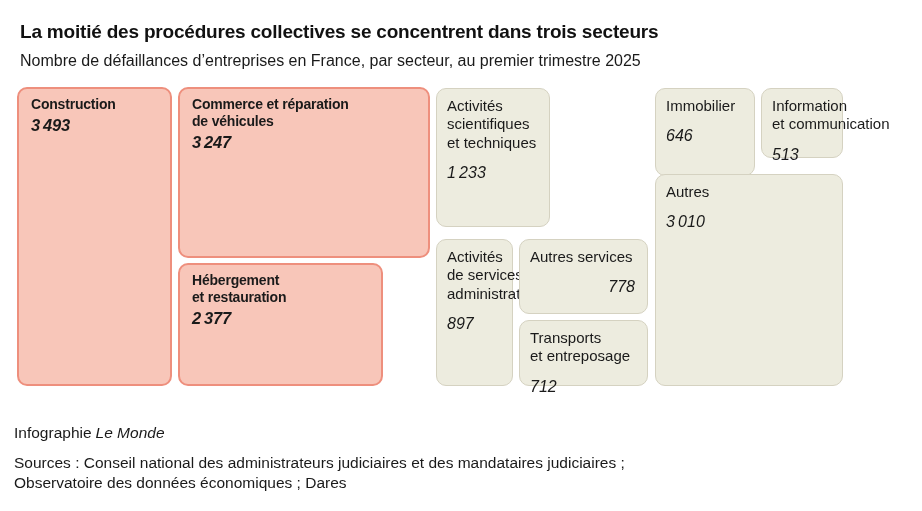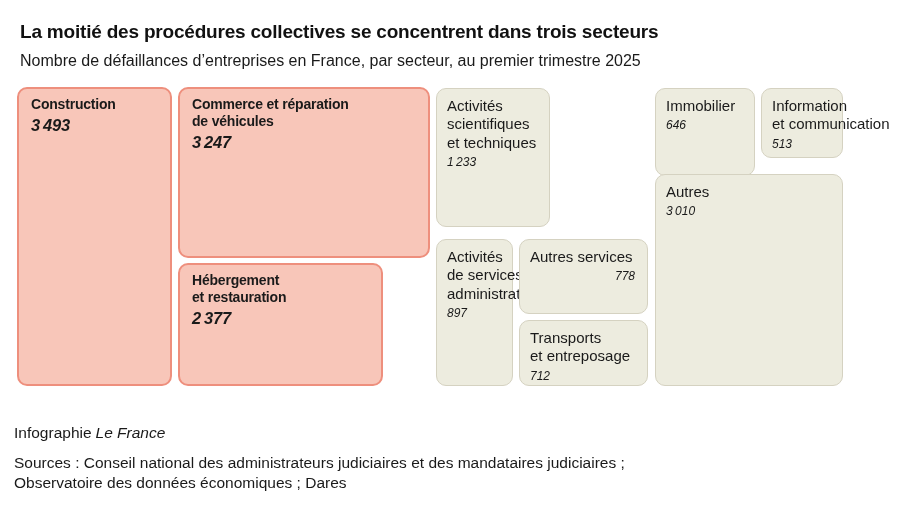--- a/index.html
+++ b/index.html
@@ -55,21 +55,21 @@
 
   .cell-value {
     font-style: italic;
     margin-top: 3px;
     white-space: pre;
   }
   .cell.highlight .cell-value {
     font-size: 16.5px; font-weight: bold; letter-spacing: -0.2px;
   }
   .cell.normal .cell-value {
-    font-size: 12px; margin-top: 3px;
+    font-size: 16px; margin-top: 12px;
   }
   .cell-value.align-right { text-align: right; margin-right: 2px; white-space: normal; }
 
   .credit {
     position: absolute; left: 14px; top: 424px;
     font-size: 15.5px; color: #1a1a1a;
   }
   .credit .brand { font-style: italic; margin-left: 4px; }
 
   .sources {
@@ -131,17 +131,17 @@
         <div class="cell-value align-right">778</div>
       </div>
       <div class="cell normal" style="left: 519px; top: 320px; width: 129px; height: 66px;">
         <div class="cell-label">Transports
 et entreposage</div>
         <div class="cell-value">712</div>
       </div>
     </div>
 
   <div class="credit">
-    <span>Infographie</span><span class="brand">Le France</span>
+    <span>Infographie</span><span class="brand">Le Monde</span>
   </div>
   <div class="sources">Sources : Conseil national des administrateurs judiciaires et des mandataires judiciaires ;
 Observatoire des données économiques ; Dares</div>
 </div>
 
 </body></html>

